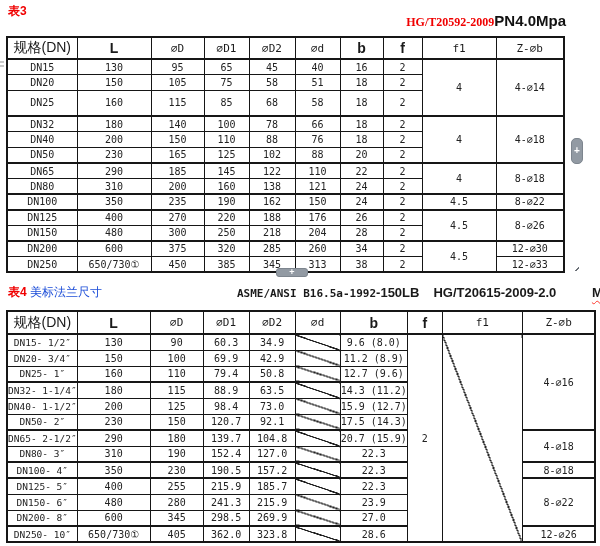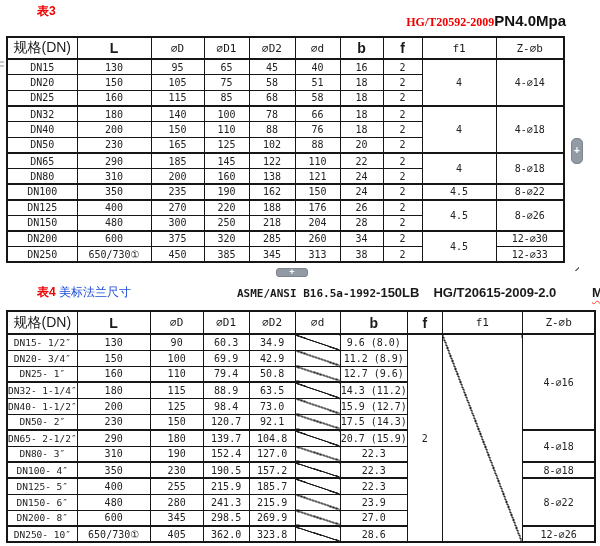--- a/index.html
+++ b/index.html
@@ -3,21 +3,21 @@
 <meta charset="utf-8">
 <style>
   html,body{margin:0;padding:0;}
   body{
     width:600px;height:546px;position:relative;background:#ffffff;
     font-family:"Liberation Sans",sans-serif;color:#1a1a1a;overflow:hidden;
   }
   .abs{position:absolute;}
 
   
-  .tbl-label{font-size:12px;font-weight:bold;color:#f00000;margin-left:29px;}
+  .tbl-label{font-size:12px;font-weight:bold;color:#f00000;}
   .t3-title{top:12px;right:34px;white-space:nowrap;}
   .t3-title .std{color:#f00000;font-weight:bold;font-size:12px;font-family:"Liberation Serif",serif;}
   .t3-title .pn{color:#111;font-weight:bold;font-size:15px;}
   .t4-caption{left:8px;top:284px;font-size:12px;white-space:nowrap;}
   .t4-caption .cap{color:#1d4ed8;font-weight:normal;}
   .t4-std{left:237px;top:283px;white-space:nowrap;}
   .t4-std .asme{font-family:"DejaVu Sans Mono",monospace;font-weight:bold;font-size:11px;}
   .t4-std .lb{font-weight:bold;font-size:13px;margin-top:12px;}
   .t4-std .hg{font-weight:bold;font-size:13px;margin-left:14px;}
   .t4-std .mpa{font-weight:bold;font-size:13px;
@@ -113,21 +113,21 @@
       <tr style="height: 15.6px; margin-left: 41px;">
         <td>DN20</td>
         <td>150</td>
         <td>105</td>
         <td>75</td>
         <td>58</td>
         <td>51</td>
         <td>18</td>
         <td>2</td>
       </tr>
-      <tr style="height: 16px;">
+      <tr style="height: 26px;">
         <td>DN25</td>
         <td>160</td>
         <td>115</td>
         <td>85</td>
         <td>68</td>
         <td>58</td>
         <td>18</td>
         <td>2</td>
       </tr>
       <tr class="thick" style="height: 15.6px;">

